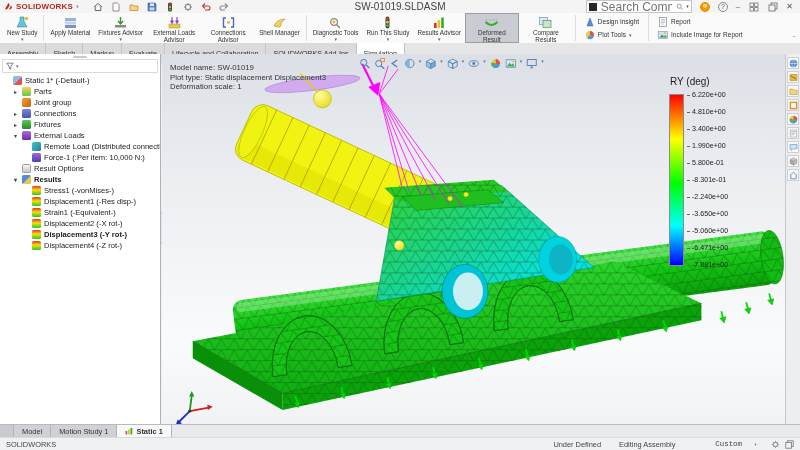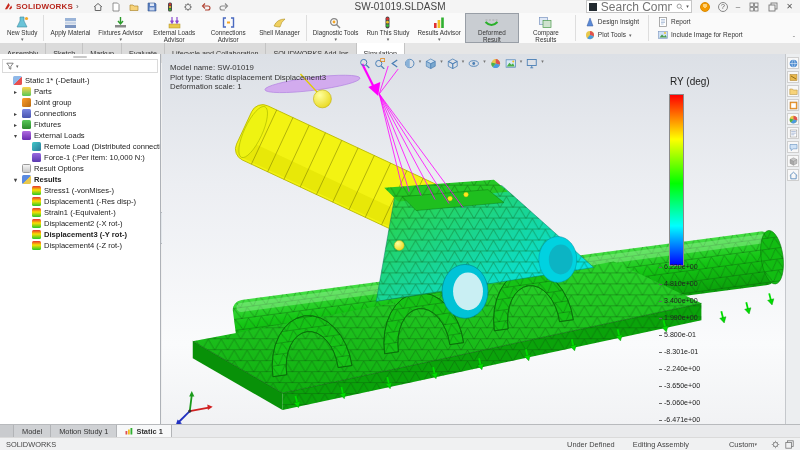--- a/index.html
+++ b/index.html
@@ -63,41 +63,41 @@
   
   .viewport{position:absolute;left:162px;top:54px;right:15px;bottom:25px;overflow:hidden;background:linear-gradient(180deg,#dce0e6 0%,#eceef2 35%,#fafbfc 78%,#f1f2f4 100%);}
   .model{position:absolute;inset:0;width:100%;height:100%;}
   .anno{position:absolute;top:9px;left:8px;font-size:7.8px;color:#333;line-height:9.6px;}
   .hud{position:absolute;top:1px;left:50%;transform:translateX(-62%);display:flex;align-items:center;gap:4px;}
   .hicon{width:11px;height:11px;}
   .hicon svg{width:11px;height:11px;}
   .hcaret{font-size:5px;color:#777;}
   .legend{position:absolute;top:22px;left:494px;width:112px;color:#222;}
   .legend-title{font-size:10px;margin:0 0 7px 14px;}
-  .legend-body{display:flex;flex-direction:column;}
+  .legend-body{display:flex;}
   .legend-bar{width:15px;height:172px;margin-left:13px;border:1px solid #8a8a8a;box-sizing:border-box;
     background:linear-gradient(180deg,#ff0000 0%,#ffff00 26%,#00ff00 52%,#00ffff 77%,#0000ff 100%);}
   .legend-labels{display:flex;flex-direction:column;justify-content:space-between;height:178px;margin-left:3px;margin-top:-3px;}
   .legend-labels span{font-size:7.1px;display:flex;align-items:center;gap:2px;}
   .legend-labels span::before{content:"";width:3px;height:1px;background:#666;display:inline-block;}
   
   .taskpane{position:absolute;right:0;top:54px;width:15px;bottom:25px;background:#eceef0;border-left:1px solid #c5c8cc;display:flex;flex-direction:column;align-items:center;padding-top:3px;gap:2px;box-sizing:border-box;}
   .tp-icon{width:12px;height:12px;background:#f8f8f8;border:1px solid #cfcfcf;box-sizing:border-box;display:flex;align-items:center;justify-content:center;}
   .tp-icon svg{width:9px;height:9px;}
   
   .btabs{position:absolute;left:0;right:0;bottom:13px;height:12px;background:#d7d9dc;display:flex;align-items:stretch;border-top:1px solid #b8babd;}
   .btab-stub{width:13px;background:#c9cbce;border-right:1px solid #b2b4b7;}
   .btab{font-size:7.4px;color:#333;padding:0 8px;display:flex;align-items:center;gap:3px;background:#cfd1d4;border-right:1px solid #b2b4b7;}
   .btab.active{background:#f7f8f9;font-weight:bold;}
   .btab svg{width:8px;height:8px;}
   .btabs-fill{flex:1;background:#e9eaec;}
   .statusbar{position:absolute;left:0;right:0;bottom:0;height:13px;background:#f0f1f2;border-top:1px solid #dadada;display:flex;align-items:center;font-size:7.4px;color:#444;padding:0 6px;box-sizing:border-box;}
   .sb-left{margin-right:auto;}
   .sb-item{margin-left:18px;white-space:nowrap;}
-  .sb-config{margin-left:40px;display:flex;align-items:center;gap:0;}
+  .sb-config{margin-left:40px;display:flex;align-items:center;gap:12px;font-family:Liberation Mono, monospace;}
   .sb-icons{display:flex;align-items:center;gap:5px;margin-left:14px;}
   .sb-icons svg{width:9px;height:9px;}
 </style>
 </head>
 <body>
 
 <div class="app">
 
   <div class="titlebar">
     <div class="brand">

